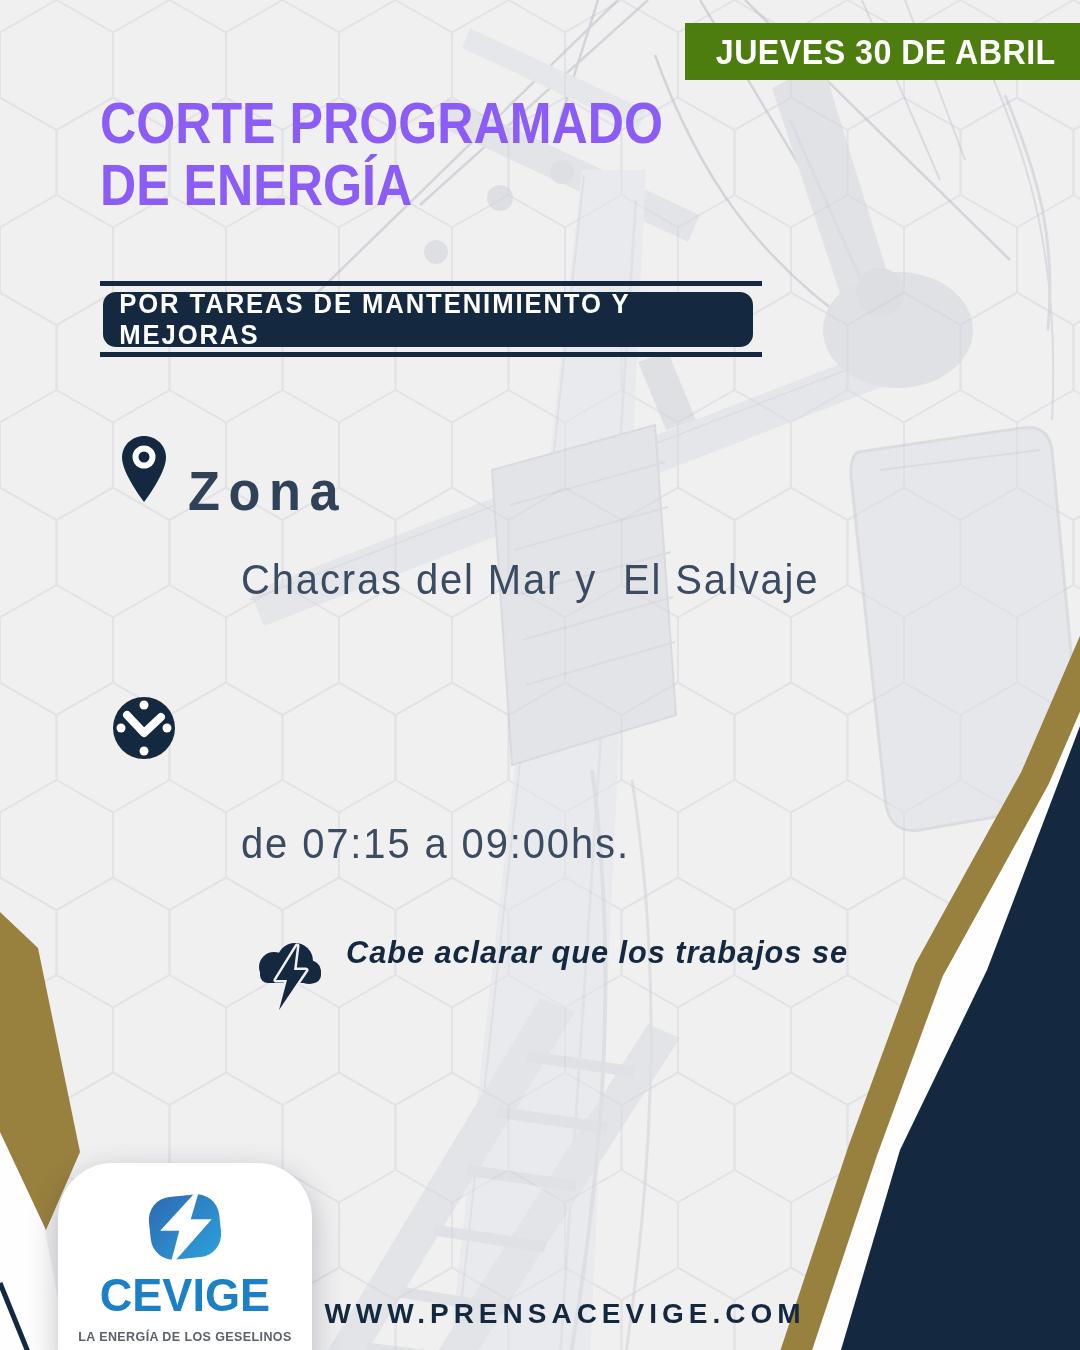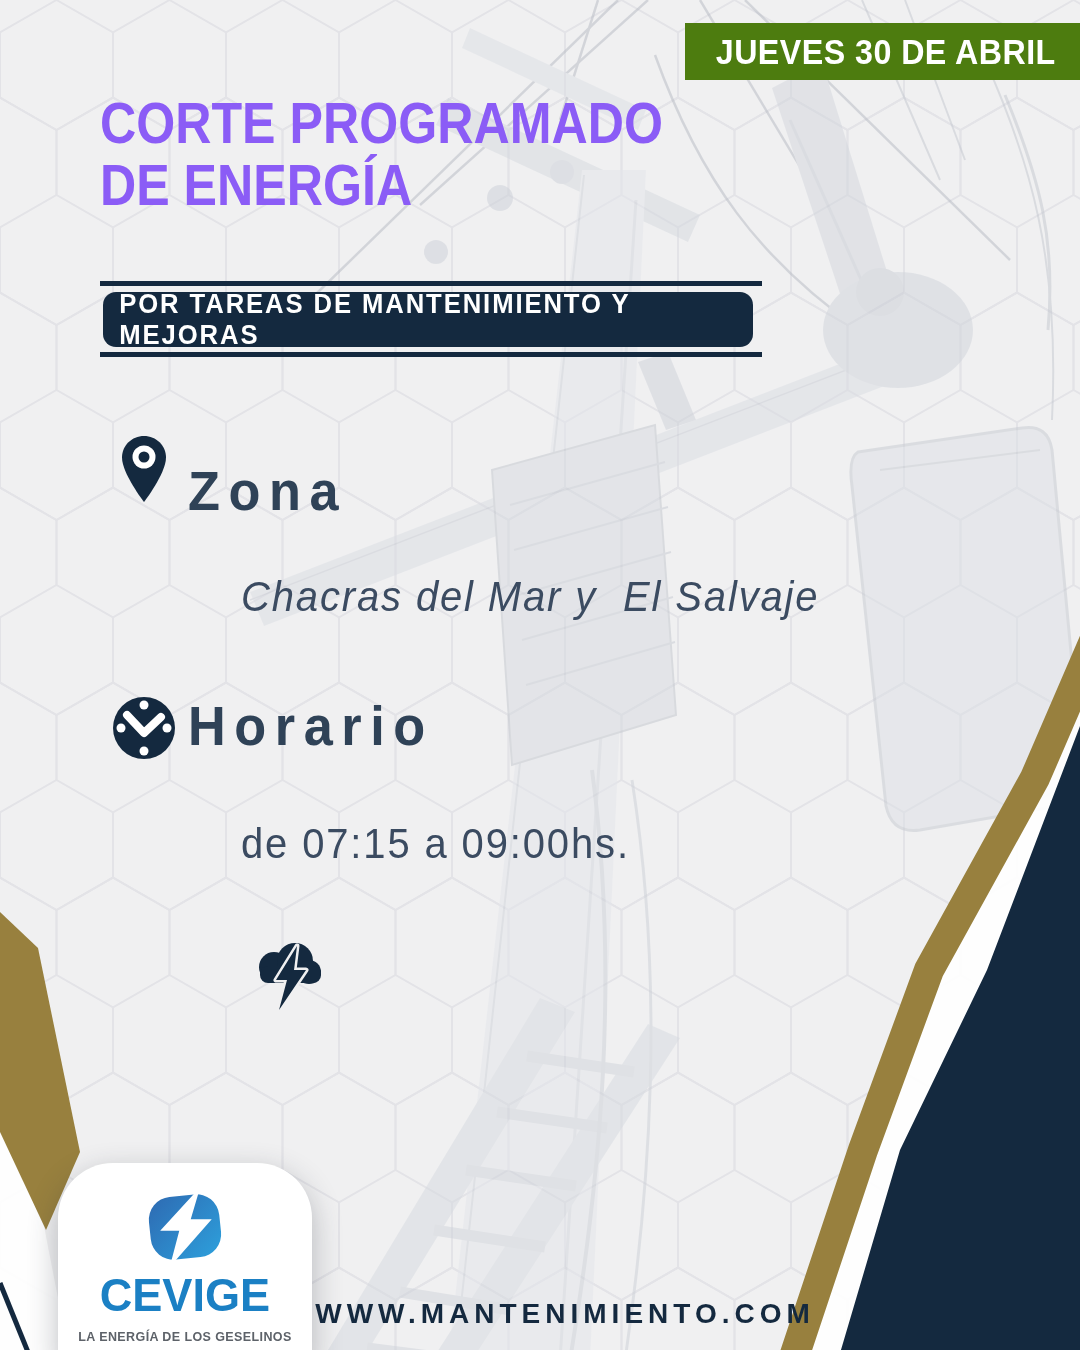--- a/index.html
+++ b/index.html
@@ -30,21 +30,21 @@
     display:flex;align-items:center;justify-content:center;
     color:#fff;font-size:27px;font-weight:700;letter-spacing:2px;border-radius:13px;
   }
   .heading{
     color:#2f4257;font-size:55px;font-weight:700;letter-spacing:9px;
   }
   .value{
     color:#3b4b61;font-size:43px;font-weight:400;letter-spacing:2px;white-space:pre;
   }
   .zona-heading{left:188px;top:432px;margin-top:27px;}
-  .zona-value{left:185px;top:523px;font-style:italic;}
+  .zona-value{left:185px;top:506px;}
   .horario-heading{left:188px;top:694px;}
   .horario-value{left:185px;top:770px;}
   .note{
     left:346px;top:930px;width:585px;color:#14293f;
     font-size:32px;font-weight:700;font-style:italic;
     letter-spacing:1px;line-height:45px;
   }
   .note .condense{transform:scaleX(.96);}
   .url{
     left:25px;top:1298px;width:1080px;text-align:center;
@@ -176,41 +176,39 @@
   </div>
 
   <svg class="abs" style="left:112px;top:696px;" width="64" height="64" viewBox="0 0 64 64" aria-hidden="true">
     <circle cx="32" cy="32" r="31" fill="#14293f"></circle>
     <circle cx="32" cy="9" r="4.5" fill="#fff"></circle>
     <circle cx="9" cy="32" r="4.5" fill="#fff"></circle>
     <circle cx="55" cy="32" r="4.5" fill="#fff"></circle>
     <circle cx="32" cy="55" r="4.5" fill="#fff"></circle>
     <polyline points="15,19 32,37 49,21" stroke="#fff" stroke-width="8" stroke-linecap="round" stroke-linejoin="round" fill="none"></polyline>
   </svg>
-  <div class="abs heading horario-heading">
-    <span class="condense" style="transform:scaleX(.95);">Horario</span>
-  </div>
   <div class="abs value horario-value">
     <span class="condense" style="transform:scaleX(.93);">de 07:15 a 09:00hs.</span>
   </div>
 
   <svg class="abs" style="left:250px;top:936px;" width="78" height="80" viewBox="0 0 78 80" aria-hidden="true">
     <g fill="#14293f">
       <circle cx="24" cy="31" r="15"></circle>
       <circle cx="45" cy="25" r="18"></circle>
       <circle cx="59" cy="36" r="12"></circle>
       <rect x="10" y="30" width="61" height="17" rx="8"></rect>
     </g>
     <path d="M47 10 L26 44 L37 44 L29 74 L56 34 L44 34 Z" fill="#14293f" stroke="#f0f0f1" stroke-width="5" stroke-linejoin="round" paint-order="stroke"></path>
   </svg>
   <div class="abs note">
+    <div><span class="condense">Cabe aclarar que los trabajos se</span></div>
   </div>
 
   <div class="abs url">
-    <span>WWW.MANTENIMIENTO.COM</span>
+    <span>WWW.PRENSACEVIGE.COM</span>
   </div>
 
   <div class="abs brand-card">
     <svg class="mark" viewBox="0 0 88 88" aria-hidden="true">
       <defs>
         <linearGradient id="lgblue" x1="0" y1="0" x2="1" y2="1">
           <stop offset="0" stop-color="#2e6ab2"></stop>
           <stop offset="1" stop-color="#2da0dc"></stop>
         </linearGradient>
       </defs>

